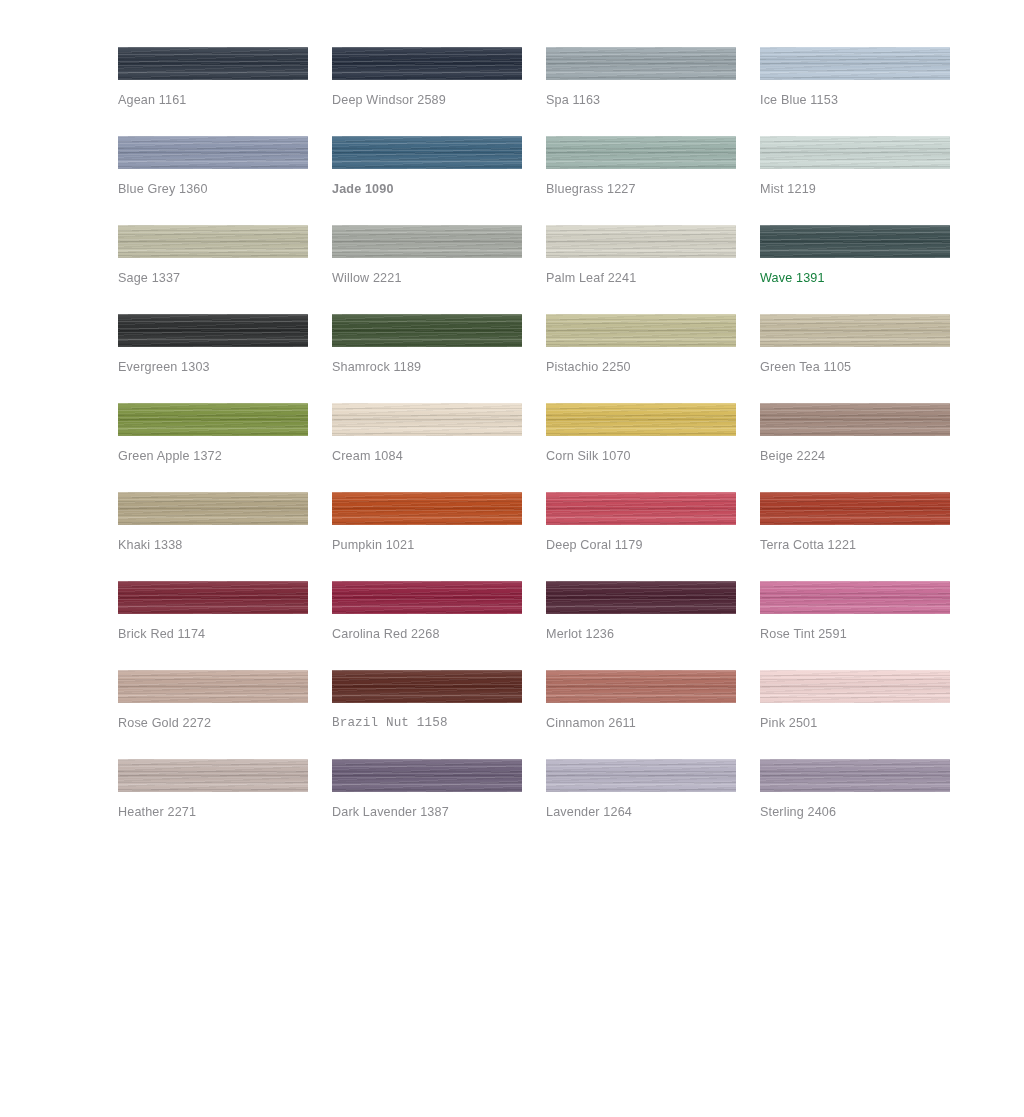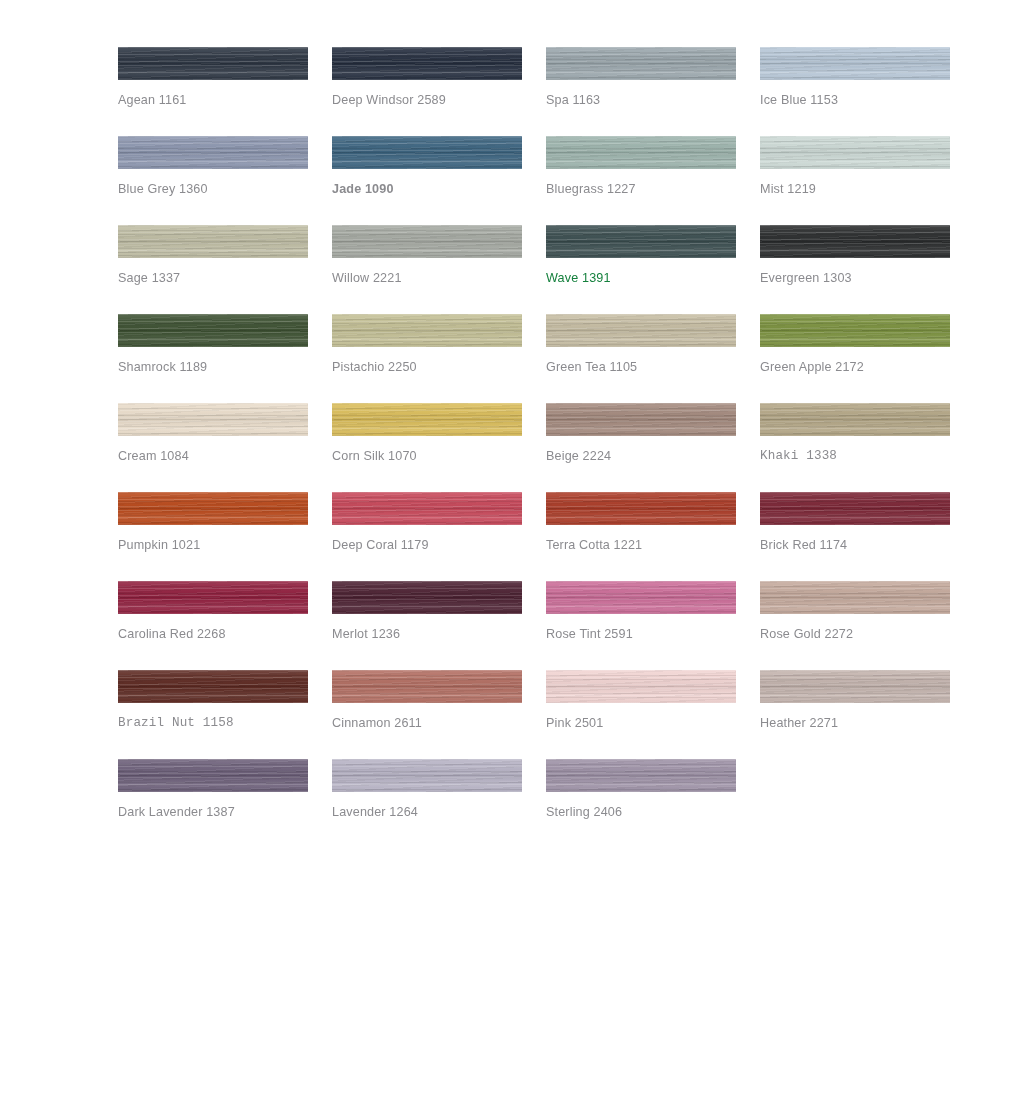--- a/index.html
+++ b/index.html
@@ -189,20 +189,29 @@
         <div class="swatch-chip">
           <div class="base" style="background: rgb(165, 169, 162);"></div>
           <div class="fibre"></div>
           <div class="fibre2"></div>
           <div class="sheen"></div>
         </div>
         <div class="swatch-label" style="color: rgb(139, 139, 143);">Willow 2221</div>
       </div>
       <div class="swatch-cell">
         <div class="swatch-chip">
+          <div class="base" style="background: rgb(213, 211, 198);"></div>
+          <div class="fibre"></div>
+          <div class="fibre2"></div>
+          <div class="sheen"></div>
+        </div>
+        <div class="swatch-label" style="color: rgb(139, 139, 143);">Palm Leaf 2241</div>
+      </div>
+      <div class="swatch-cell">
+        <div class="swatch-chip">
           <div class="base" style="background: rgb(60, 79, 81);"></div>
           <div class="fibre"></div>
           <div class="fibre2"></div>
           <div class="sheen"></div>
         </div>
         <div class="swatch-label" style="color: #15803d;">Wave 1391</div>
       </div>
       <div class="swatch-cell">
         <div class="swatch-chip">
           <div class="base" style="background: rgb(43, 45, 46);"></div>
@@ -239,21 +248,21 @@
         </div>
         <div class="swatch-label" style="color: rgb(139, 139, 143);">Green Tea 1105</div>
       </div>
       <div class="swatch-cell">
         <div class="swatch-chip">
           <div class="base" style="background: rgb(124, 146, 64);"></div>
           <div class="fibre"></div>
           <div class="fibre2"></div>
           <div class="sheen"></div>
         </div>
-        <div class="swatch-label" style="color: rgb(139, 139, 143);">Green Apple 2172</div>
+        <div class="swatch-label" style="color: rgb(139, 139, 143);">Green Apple 1372</div>
       </div>
       <div class="swatch-cell">
         <div class="swatch-chip">
           <div class="base" style="background: rgb(232, 219, 201);"></div>
           <div class="fibre"></div>
           <div class="fibre2"></div>
           <div class="sheen"></div>
         </div>
         <div class="swatch-label" style="color: rgb(139, 139, 143);">Cream 1084</div>
       </div>
@@ -275,21 +284,21 @@
         </div>
         <div class="swatch-label" style="color: rgb(139, 139, 143);">Beige 2224</div>
       </div>
       <div class="swatch-cell">
         <div class="swatch-chip">
           <div class="base" style="background: rgb(179, 166, 134);"></div>
           <div class="fibre"></div>
           <div class="fibre2"></div>
           <div class="sheen"></div>
         </div>
-        <div class="swatch-label" style="color: rgb(139, 139, 143); font-family: Liberation Mono, monospace;">Khaki 1338</div>
+        <div class="swatch-label" style="color: rgb(139, 139, 143);">Khaki 1338</div>
       </div>
       <div class="swatch-cell">
         <div class="swatch-chip">
           <div class="base" style="background: rgb(186, 74, 28);"></div>
           <div class="fibre"></div>
           <div class="fibre2"></div>
           <div class="sheen"></div>
         </div>
         <div class="swatch-label" style="color: rgb(139, 139, 143);">Pumpkin 1021</div>
       </div>

